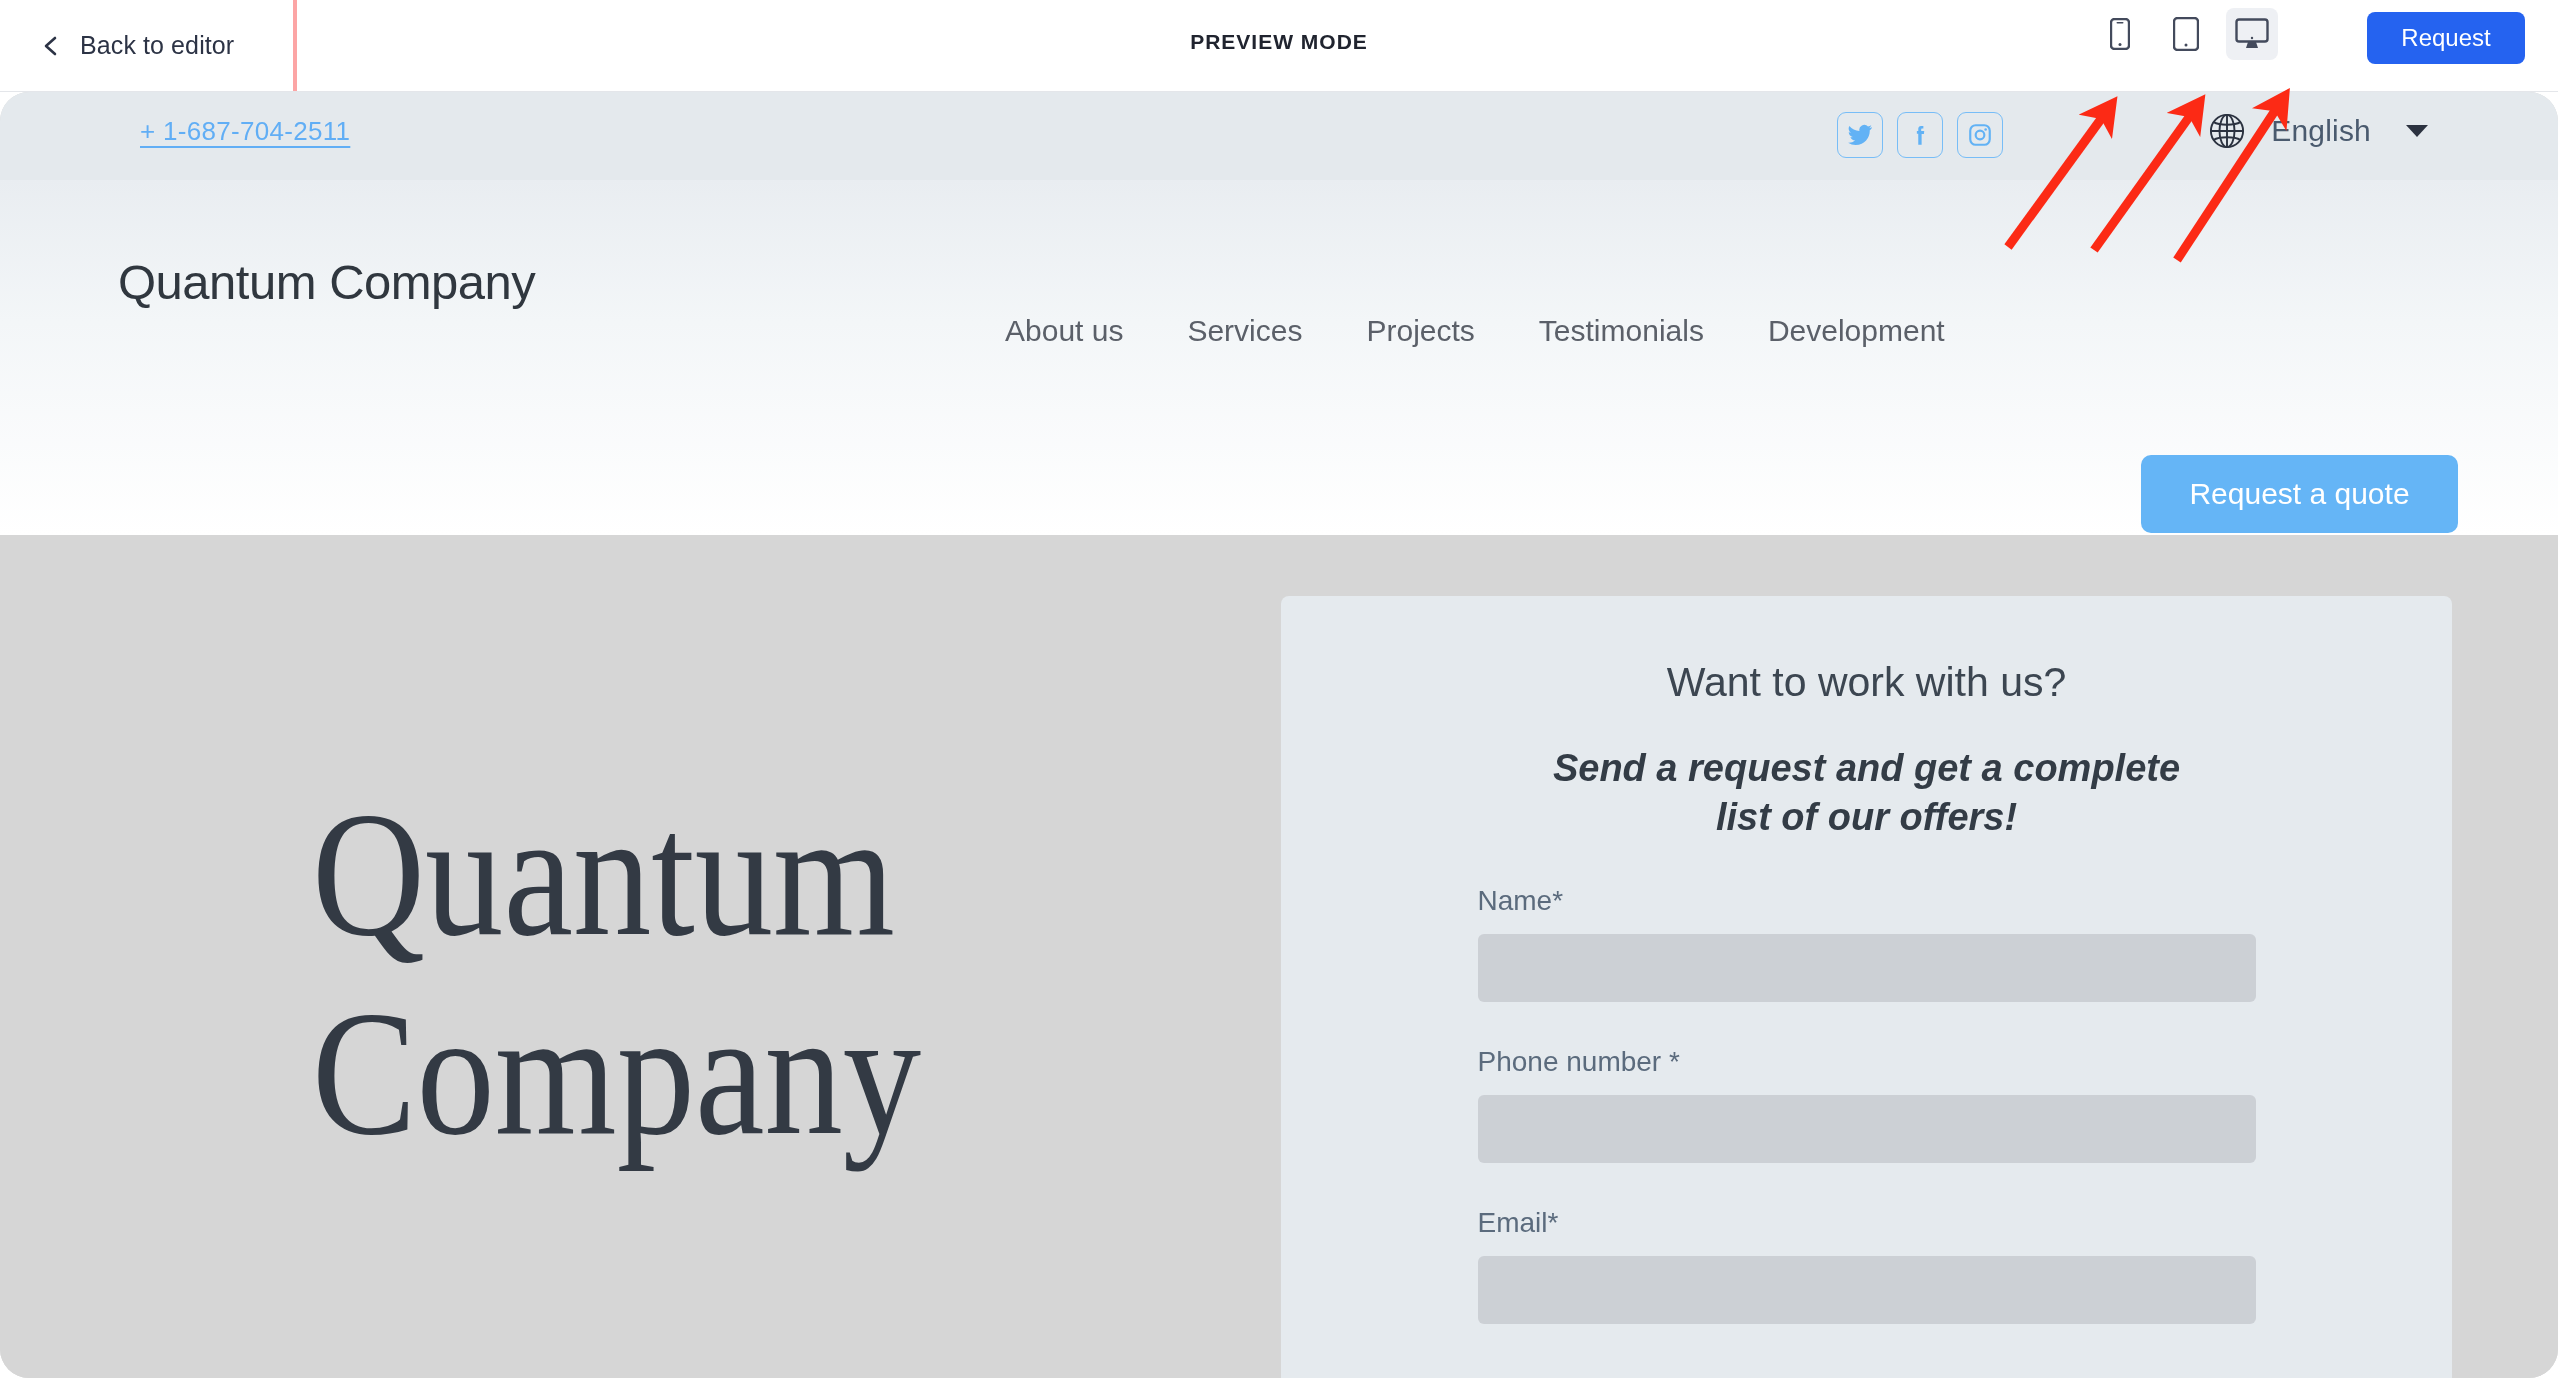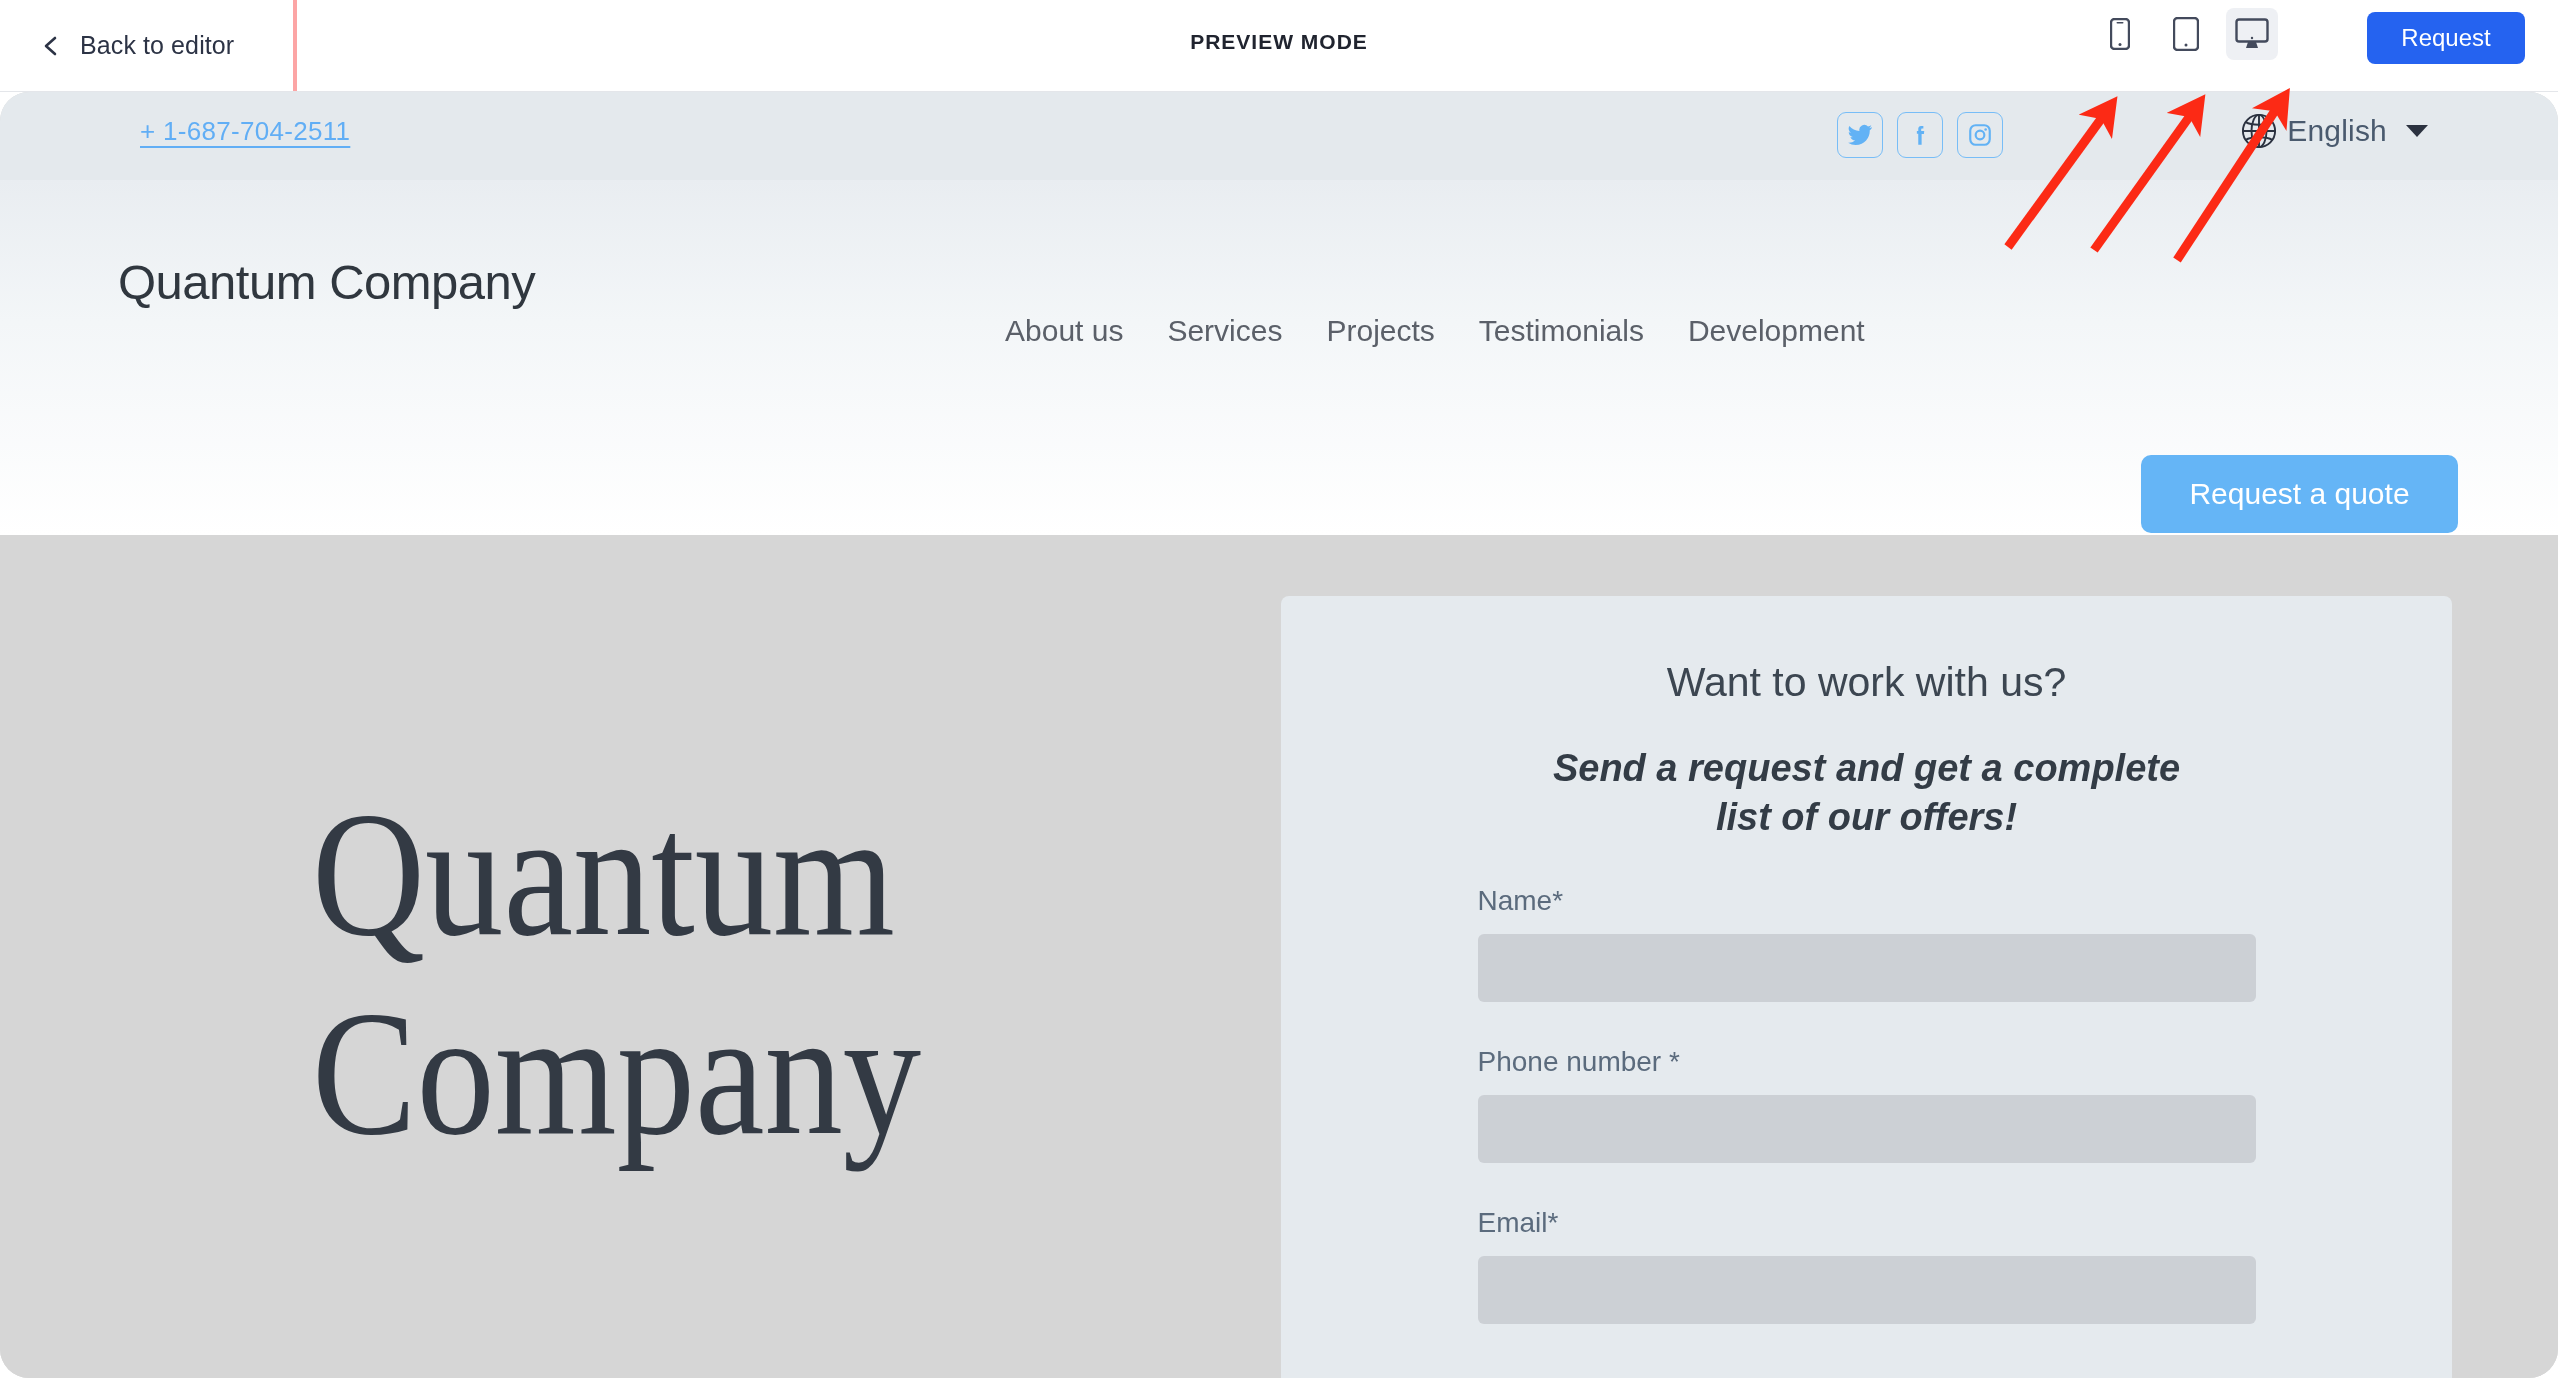--- a/index.html
+++ b/index.html
@@ -116,21 +116,21 @@
     width: 46px; height: 46px;
     border: 1px solid #77bdf7;
     border-radius: 9px;
     display: flex; align-items: center; justify-content: center;
     cursor: pointer;
   }
   .social-btn svg { display: block; }
   #language-selector {
     position: absolute;
     right: 130px; top: 18px;
-    display: flex; align-items: center; gap: 7px;
+    display: flex; align-items: center; gap: 23px;
     cursor: pointer;
   }
   #globe-icon svg { display: block; }
   #language-label {
     font-size: 30px;
     color: #4a5a6e;
     font-weight: 400;
     letter-spacing: .2px;
   }
   #language-caret {
@@ -154,21 +154,21 @@
     font-size: 49px;
     line-height: 1.16;
     color: #30373f;
     font-weight: 400;
     letter-spacing: -0.5px;
     cursor: pointer;
   }
   #main-nav {
     position: absolute;
     left: 1005px; top: 134px;
-    display: flex; align-items: center; gap: 44px;
+    display: flex; align-items: center; gap: 64px;
   }
   .nav-item {
     font-size: 30px;
     color: #5b6069;
     white-space: nowrap;
     cursor: pointer;
   }
   #request-quote-button {
     position: absolute;
     right: 100px; top: 275px;

